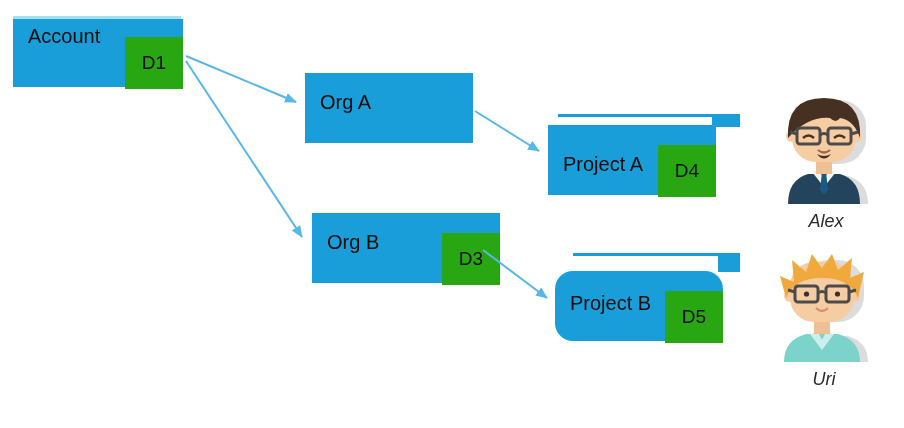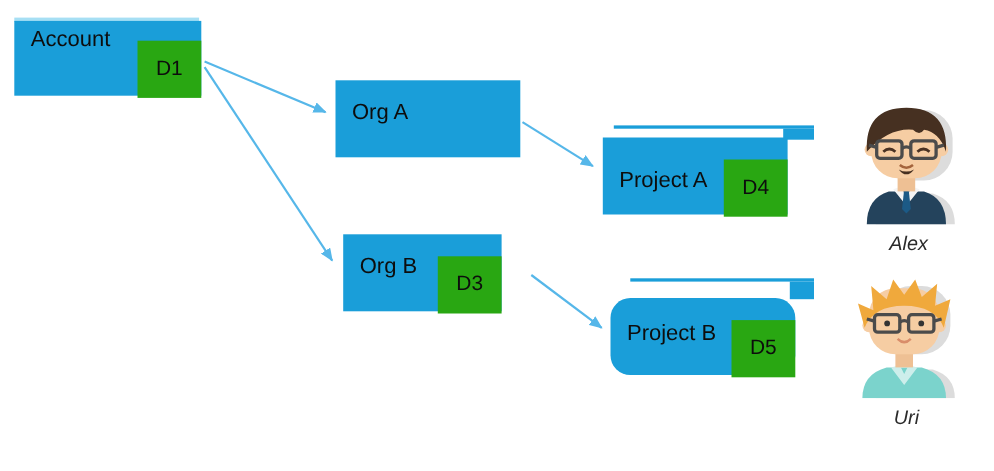--- a/index.html
+++ b/index.html
@@ -19,21 +19,21 @@
   #sliver-project-b-corner { left:718px; top:256px; width:22px; height:16px; }
 
   .node {
     position:absolute; background: var(--node, #1a9ed9); color:#0d0d0d; z-index:2;
   }
   .node .node-label { position:absolute; left:15px; font-size:20px; }
   #node-account   { left:13px;  top:19px;  width:170px; height:68px; }
   #node-account .node-label { top:6px; }
   #node-org-a     { left:305px; top:73px;  width:168px; height:70px; }
   #node-org-a .node-label { top:18px;text-align:right; }
-  #node-org-b     { left:312px; top:213px; width:144px; height:70px; }
+  #node-org-b     { left:312px; top:213px; width:188px; height:70px; }
   #node-org-b .node-label { top:18px; }
   #node-project-a { left:548px; top:125px; width:168px; height:70px; }
   #node-project-a .node-label { top:28px; }
   #node-project-b { left:555px; top:271px; width:168px; height:70px;border-radius:18px; }
   #node-project-b .node-label { top:21px; }
 
   .badge {
     position:absolute; right:0; bottom:-2px; width:58px; height:52px;
     background: var(--badge, #29a712); color:#0d0d0d; z-index:3;
     display:flex; align-items:center; justify-content:center; font-size:19px;

